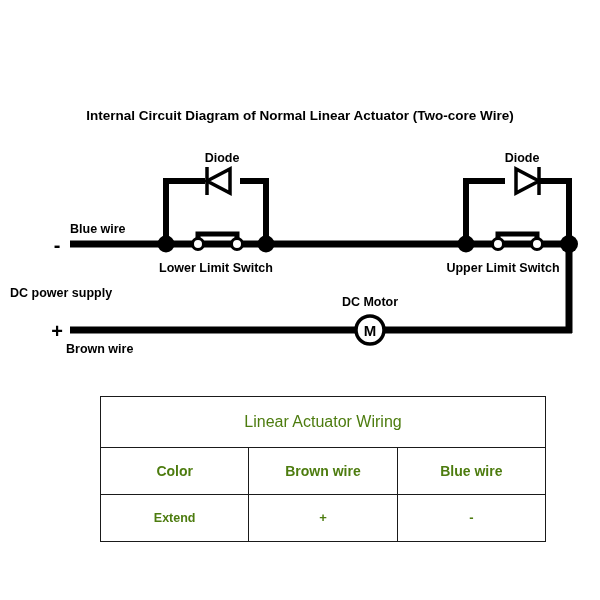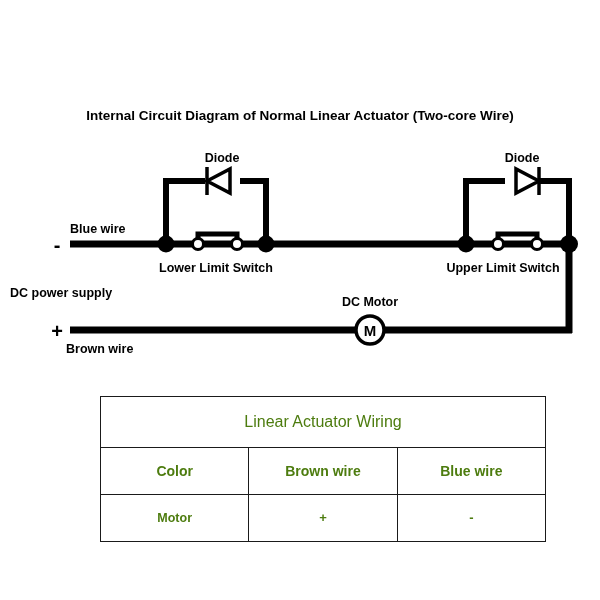--- a/index.html
+++ b/index.html
@@ -176,20 +176,20 @@
     <tbody>
       <tr>
         <td class="title-cell" colspan="3">Linear Actuator Wiring</td>
       </tr>
       <tr>
         <td class="head-cell" style="width:33%">Color</td>
         <td class="head-cell" style="width:34%">Brown wire</td>
         <td class="head-cell" style="width:33%">Blue wire</td>
       </tr>
       <tr>
-        <td class="row-head">Motor</td>
+        <td class="row-head">Extend</td>
         <td class="val-cell">+</td>
         <td class="val-cell">-</td>
       </tr>
     </tbody>
   </table>
 
 </div>
 
 </body></html>

